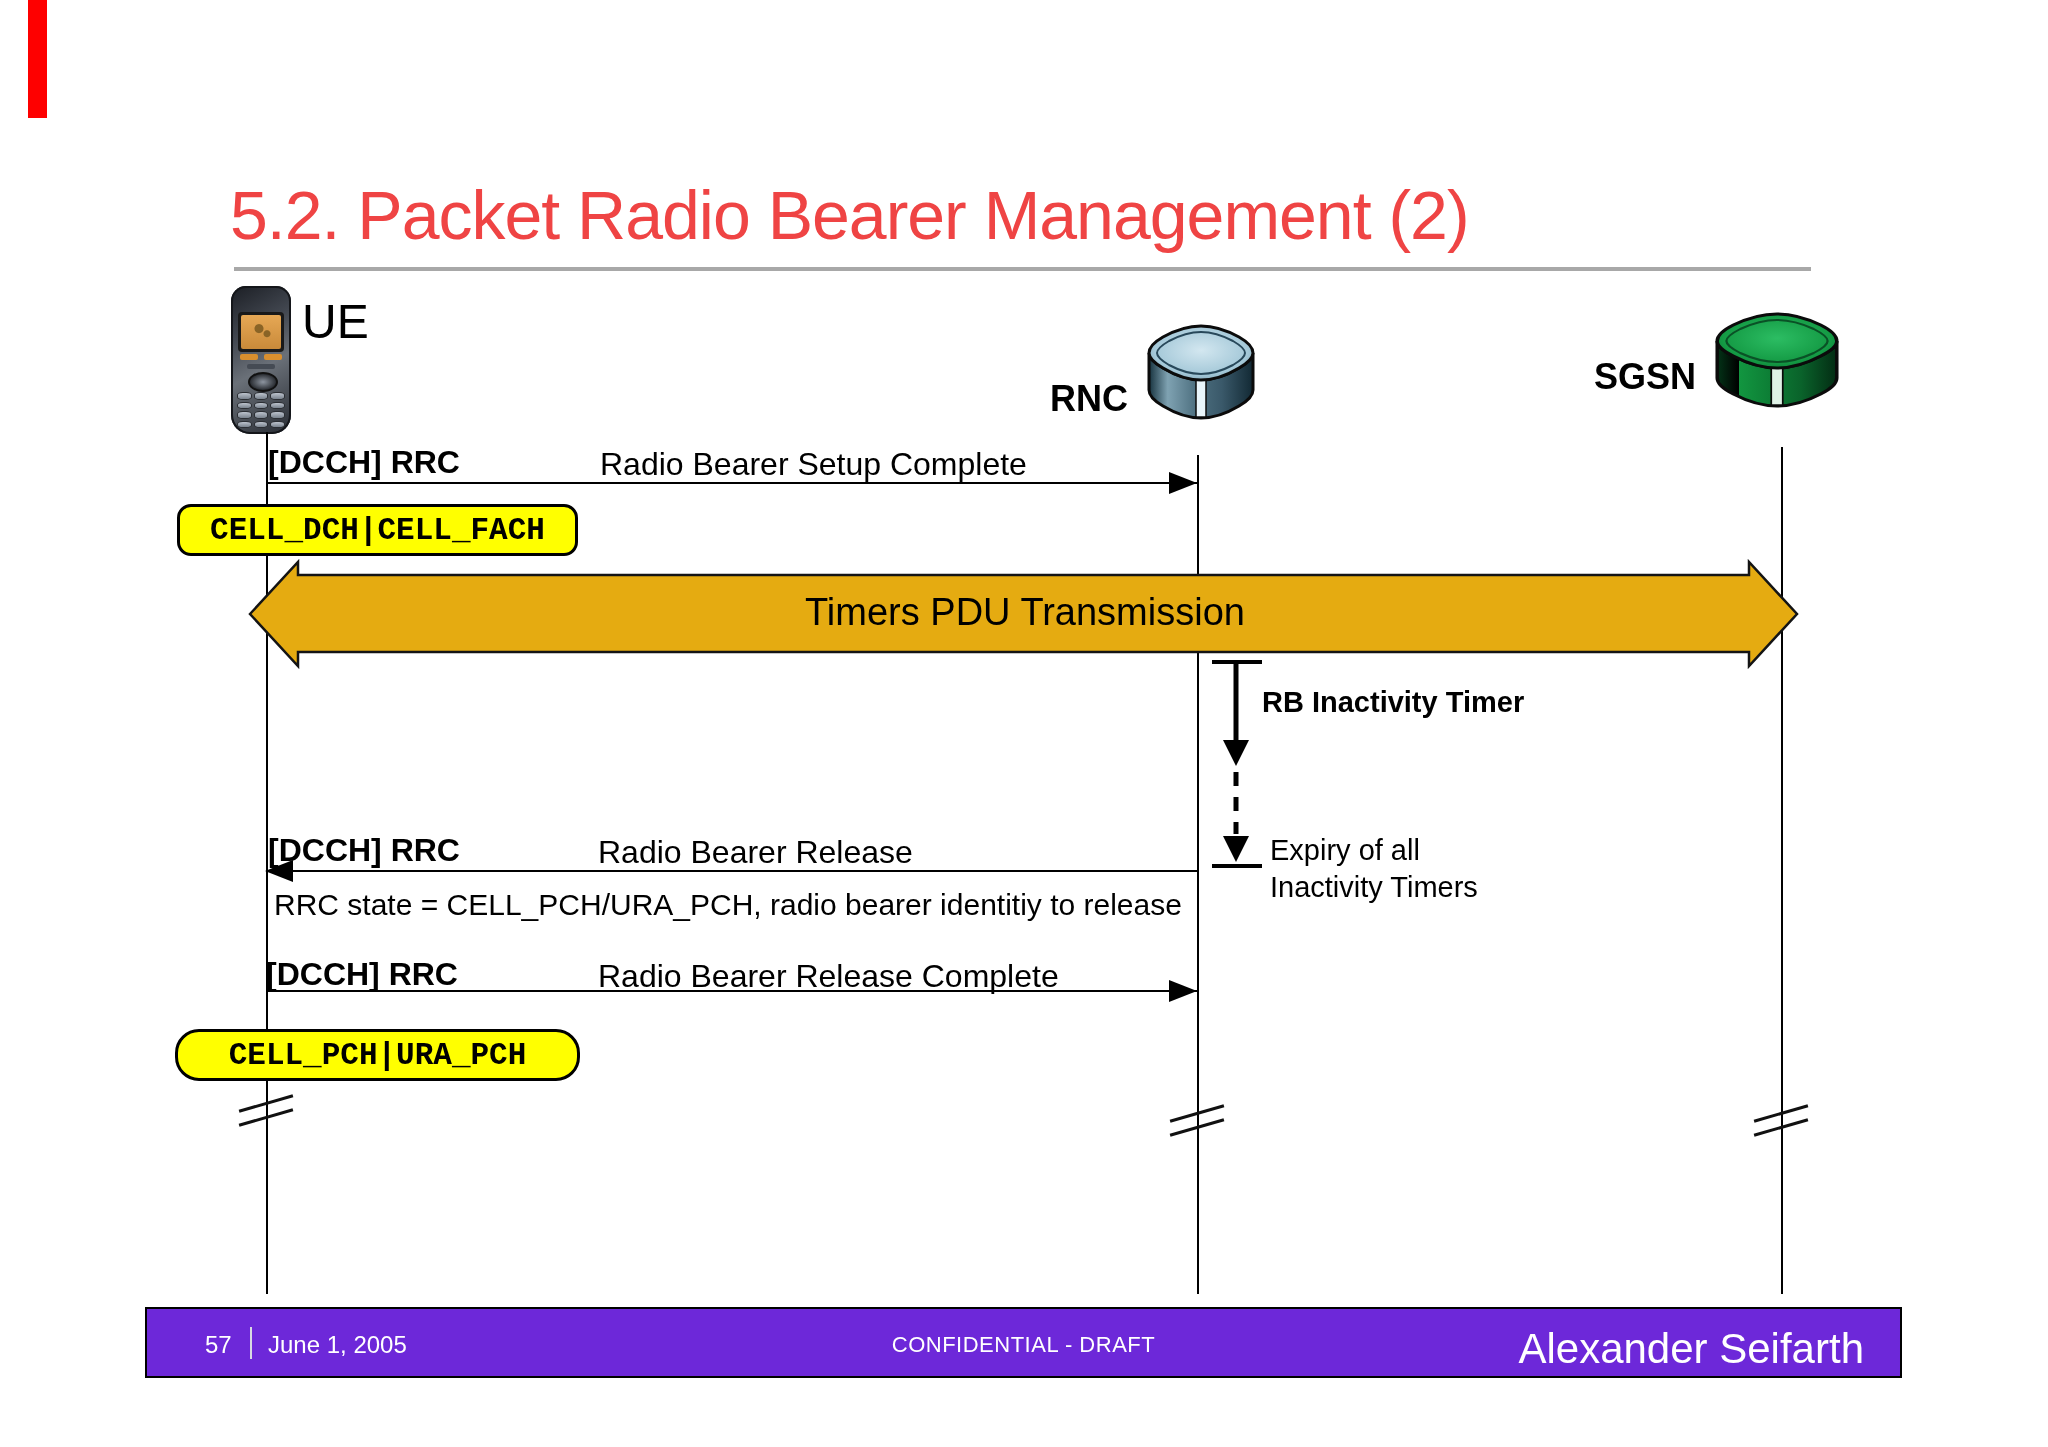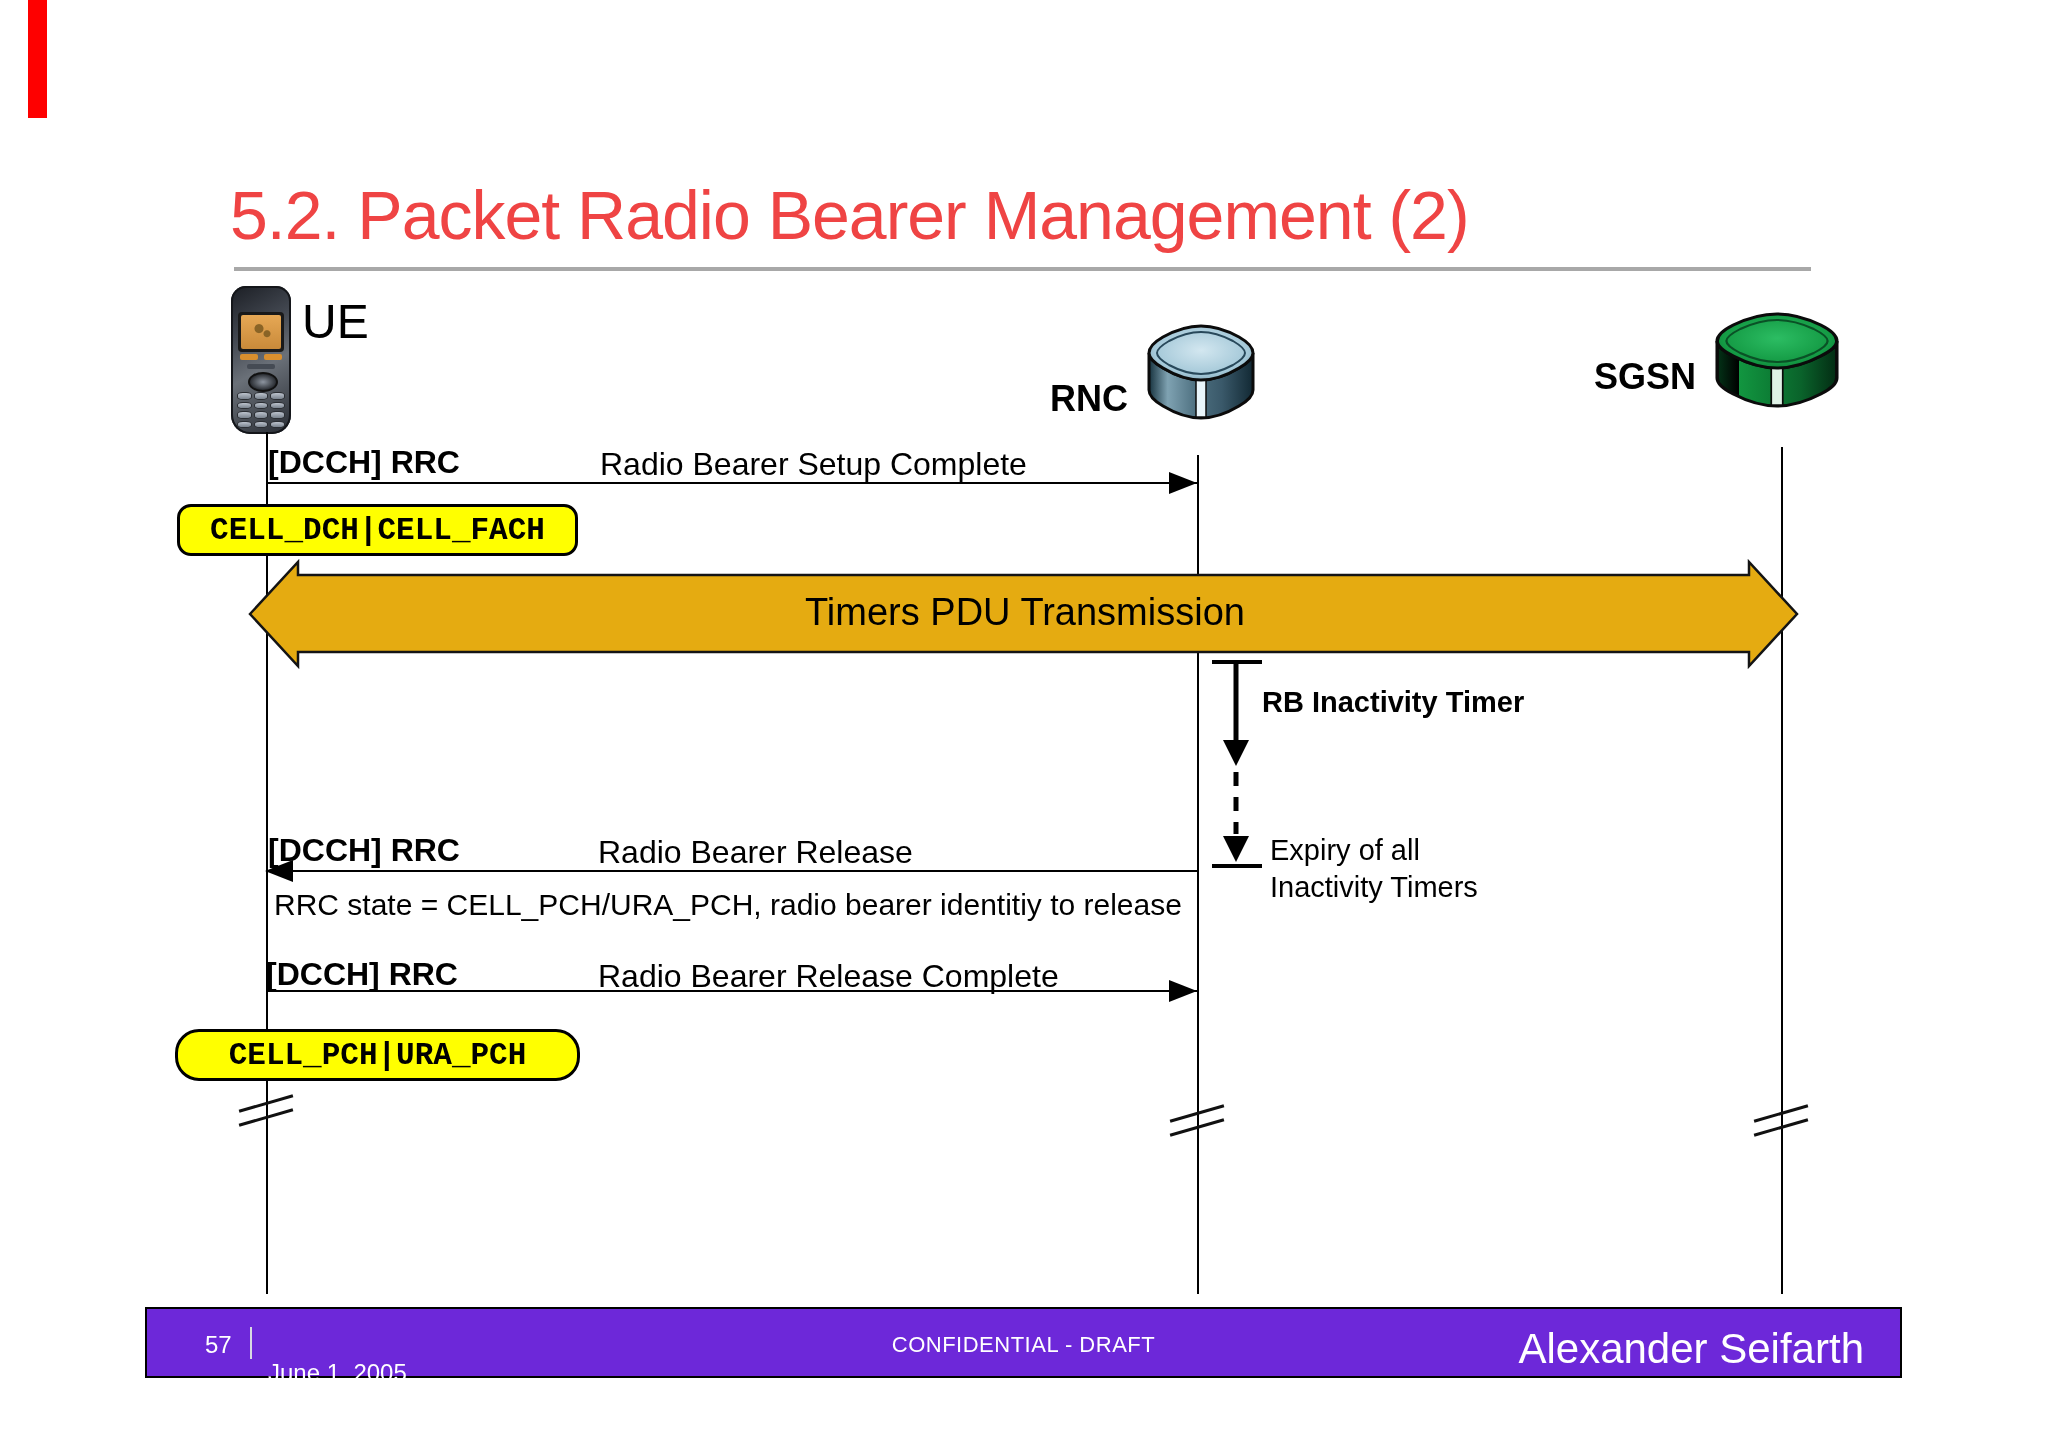--- a/index.html
+++ b/index.html
@@ -89,21 +89,21 @@
   .break i:first-child{top:8px;} .break i:last-child{top:22px;}
   #break-ue{left:238px;top:1094px;}
   #break-rnc{left:1169px;top:1104px;}
   #break-sgsn{left:1753px;top:1104px;}
 
   
   #footer-bar{left:145px;top:1307px;width:1757px;height:71px;background:#6d28d9;
     border:2px solid #000;box-sizing:border-box;color:#fff;}
   #footer-page{left:58px;top:22px;font-size:24px;}
   #footer-sep{left:103px;top:18px;width:2px;height:32px;background:#d8d8e2;}
-  #footer-date{left:121px;top:22px;font-size:24px;white-space:nowrap;margin-top:28px;}
+  #footer-date{left:121px;top:22px;font-size:24px;white-space:nowrap;}
   #footer-classification{left:0;top:23px;width:100%;text-align:center;font-size:22px;letter-spacing:0.5px;}
   #footer-author{right:36px;top:16px;font-size:42px;font-weight:normal;white-space:nowrap;}
 </style>
 </head>
 <body>
 
 <div id="stage">
 
   <div class="abs" id="red-marker"></div>
 

